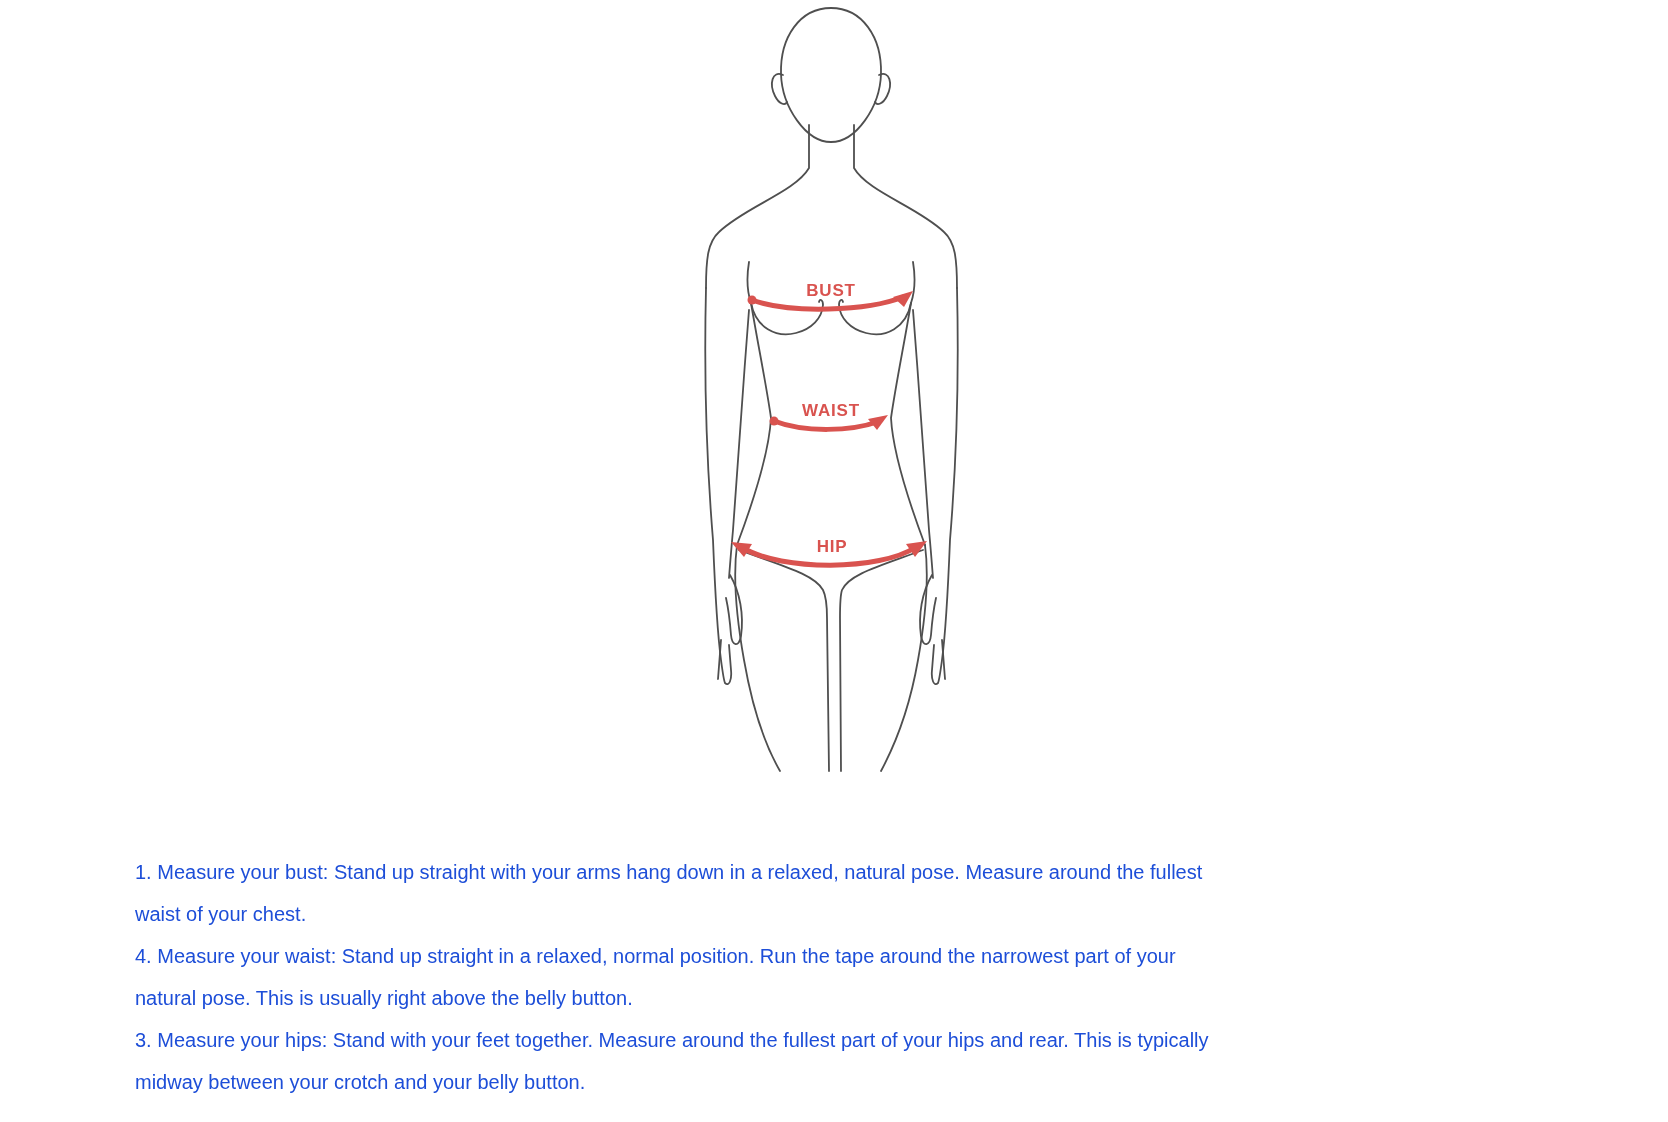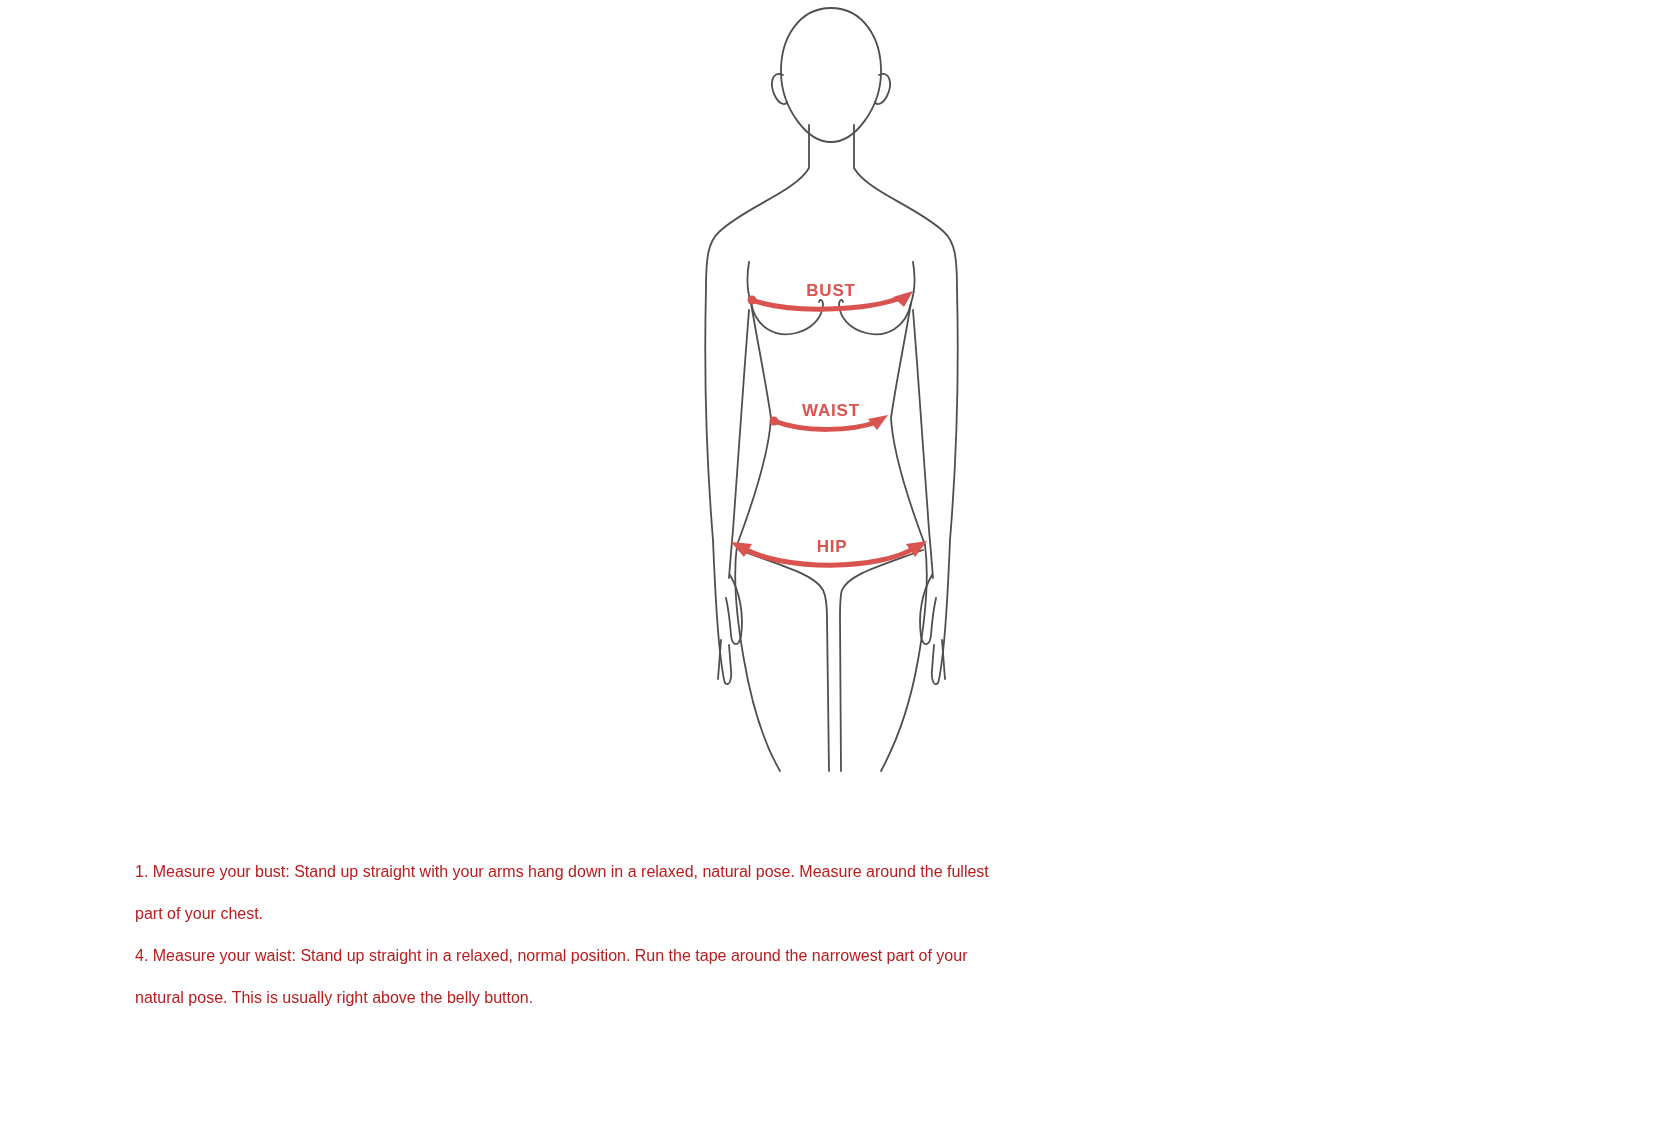--- a/index.html
+++ b/index.html
@@ -40,22 +40,22 @@
     font-weight:bold;
     font-size:17px;
     letter-spacing:0.8px;
     text-anchor:middle;
   }
   .instructions {
     position:absolute;
     left:135px;
     top:851px;
     width:1450px;
-    color:#b91c1c;
-    font-size:16px;
+    color:#1d4ed8;
+    font-size:20px;
     line-height:42px;
   }
   .instr-line { white-space:nowrap; }
 </style>
 </head>
 <body>
 
 <div class="canvas">
 
   <div class="figure-wrap">
@@ -102,21 +102,25 @@
       <path class="measure-line" d="M 743,548 C 782,571 880,571 916,547"></path>
       <path class="measure-head" d="M 731,542 L 752,544 L 744,557 Z"></path>
       <path class="measure-head" d="M 927,541 L 906,544 L 915,557 Z"></path>
       <text class="measure-label" x="832" y="552">HIP</text>
     </svg>
   </div>
 
   <div class="instructions">
     <div>
       <div class="instr-line">1. Measure your bust: Stand up straight with your arms hang down in a relaxed, natural pose. Measure around the fullest</div>
-      <div class="instr-line">part of your chest.</div>
+      <div class="instr-line">waist of your chest.</div>
     </div>
     <div>
       <div class="instr-line">4. Measure your waist: Stand up straight in a relaxed, normal position. Run the tape around the narrowest part of your</div>
       <div class="instr-line">natural pose. This is usually right above the belly button.</div>
+    </div>
+    <div>
+      <div class="instr-line">3. Measure your hips: Stand with your feet together. Measure around the fullest part of your hips and rear. This is typically</div>
+      <div class="instr-line">midway between your crotch and your belly button.</div>
     </div>
   </div>
 
 </div>
 
 </body></html>

